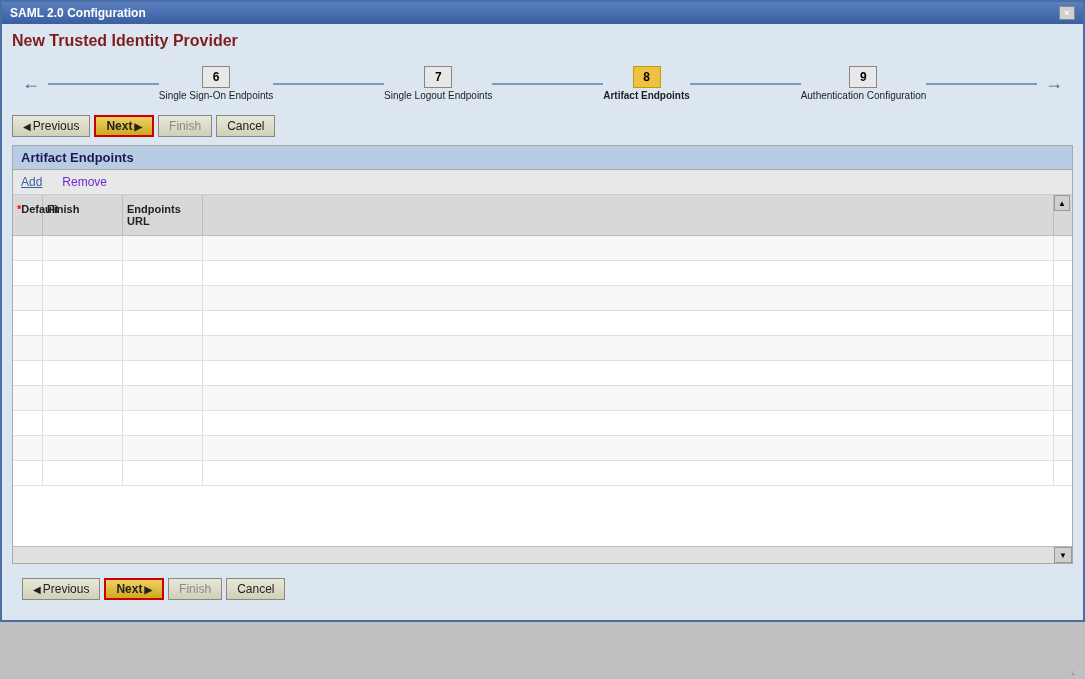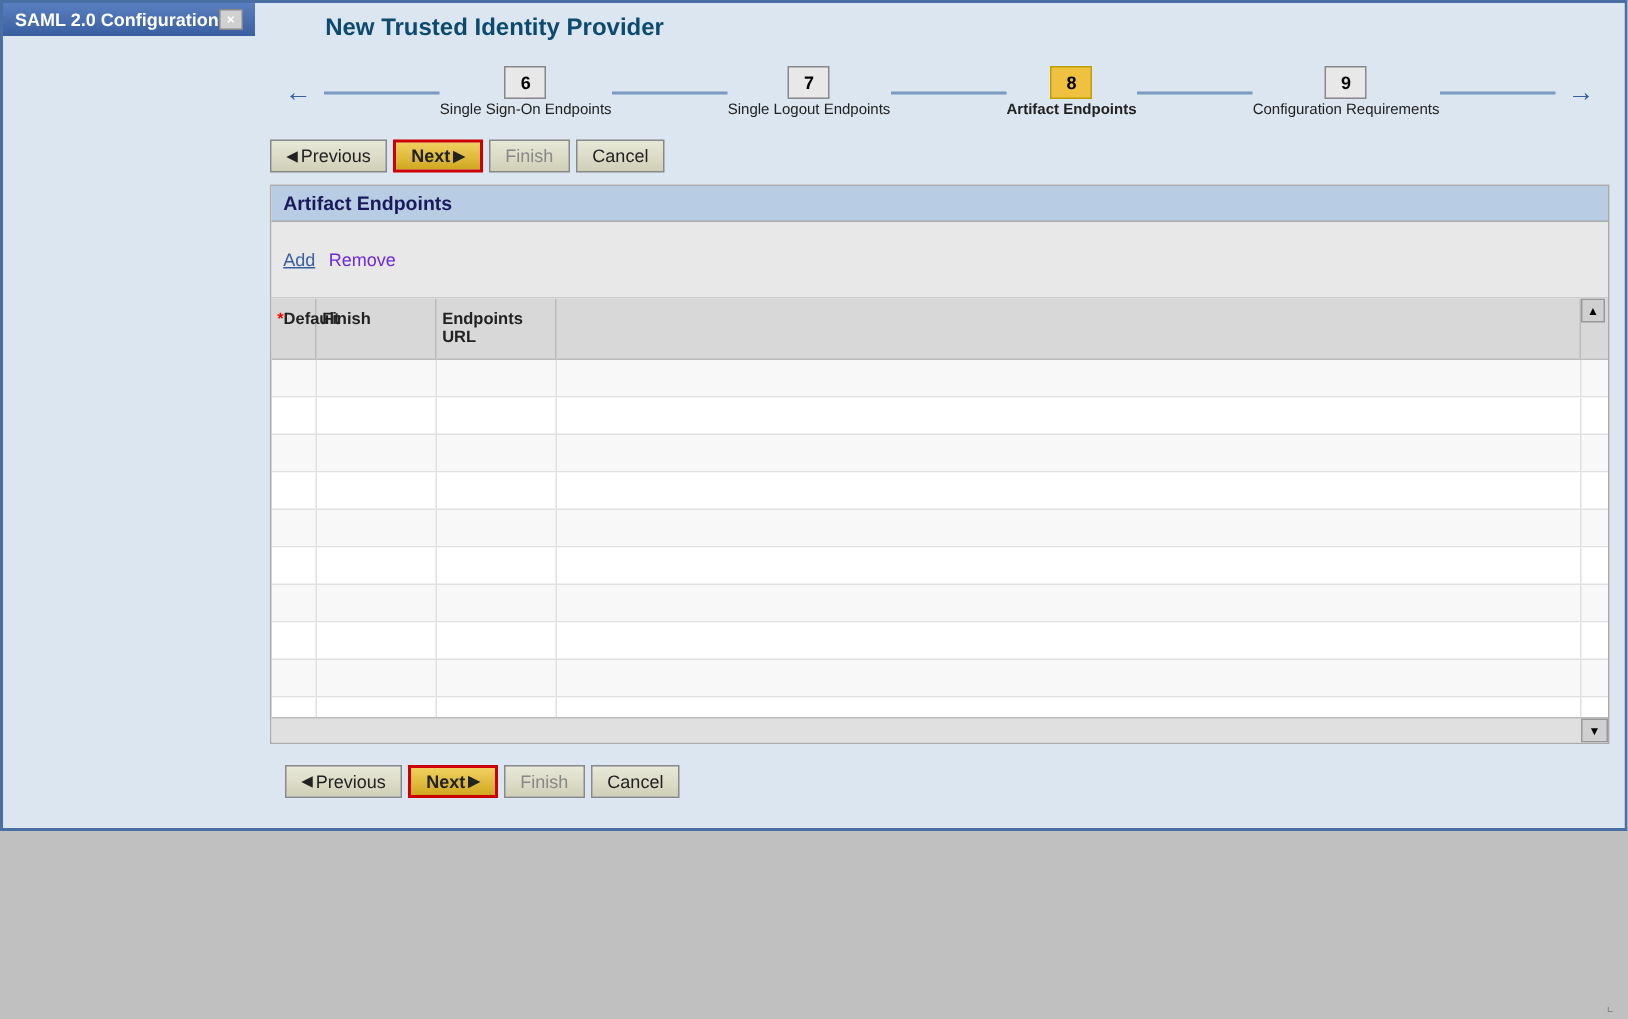--- a/index.html
+++ b/index.html
@@ -6,24 +6,24 @@
     body {
       font-family: Arial, sans-serif;
       font-size: 12px;
       background: #c0c0c0;
       width: 1085px;
       height: 679px;
       overflow: hidden;
     }
     .window {
       width: 1085px;
-      height: 554px;
+      height: 622px;
       border: 2px solid #4a6fa5;
       display: flex;
-      flex-direction: row;
+      flex-direction: column;
       background: #dce6f0;
     }
     .title-bar {
       background: linear-gradient(to bottom, #5a7fc0, #3a5fa0);
       color: white;
       padding: 4px 8px;
       font-size: 12px;
       font-weight: bold;
       display: flex;
       align-items: center;
@@ -50,23 +50,22 @@
       flex: 1;
       background: #dce6f0;
       padding: 8px 10px;
       display: flex;
       flex-direction: column;
       gap: 6px;
     }
     .page-title {
       font-size: 16px;
       font-weight: bold;
-      color: #0c4a6e;
+      color: #7f1d1d;
       margin-bottom: 4px;
-      margin-left: 37px;
     }
     
     .wizard-steps {
       display: flex;
       align-items: center;
       background: #dce6f0;
       padding: 6px 10px;
       gap: 0;
     }
     .wizard-arrow-left {
@@ -169,22 +168,22 @@
     .table-header {
       background: #b8cce4;
       padding: 4px 8px;
       font-weight: bold;
       font-size: 13px;
       color: #1a1a5a;
       border-bottom: 1px solid #aaa;
     }
     .table-actions {
       display: flex;
-      gap: 9px;
-      padding: 18px 8px;
+      gap: 20px;
+      padding: 5px 8px;
       background: #e8e8e8;
       border-bottom: 1px solid #ccc;
     }
     .table-action-btn {
       font-size: 12px;
       color: #3a5fa0;
       cursor: pointer;
       background: none;
       border: none;
       padding: 0;
@@ -314,21 +313,21 @@
         </div>
         <div class="step-label active">Artifact Endpoints</div>
       </div>
 
       <div class="wizard-line"></div>
 
       <div class="wizard-step">
         <div class="step-number">
           <span>9</span>
         </div>
-        <div class="step-label">Configuration Requirements</div>
+        <div class="step-label">Authentication Configuration</div>
       </div>
 
       <div class="wizard-line"></div>
       <span class="wizard-arrow-right">→</span>
     </div>
 
     <div class="btn-bar">
       <button class="btn btn-prev">
         <span class="btn-arrow">◀</span>
         <span>Previous</span>

